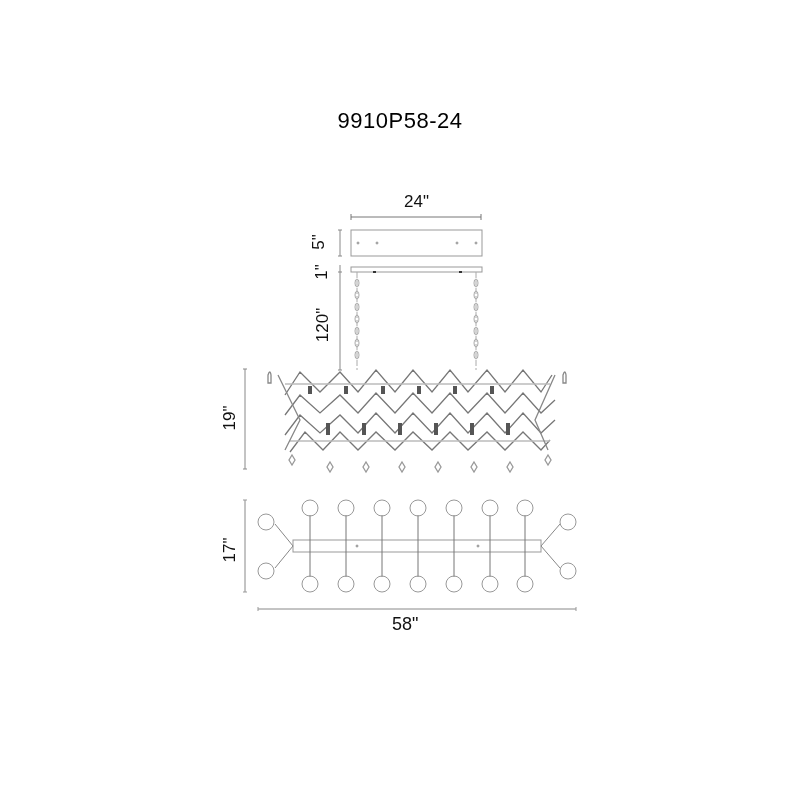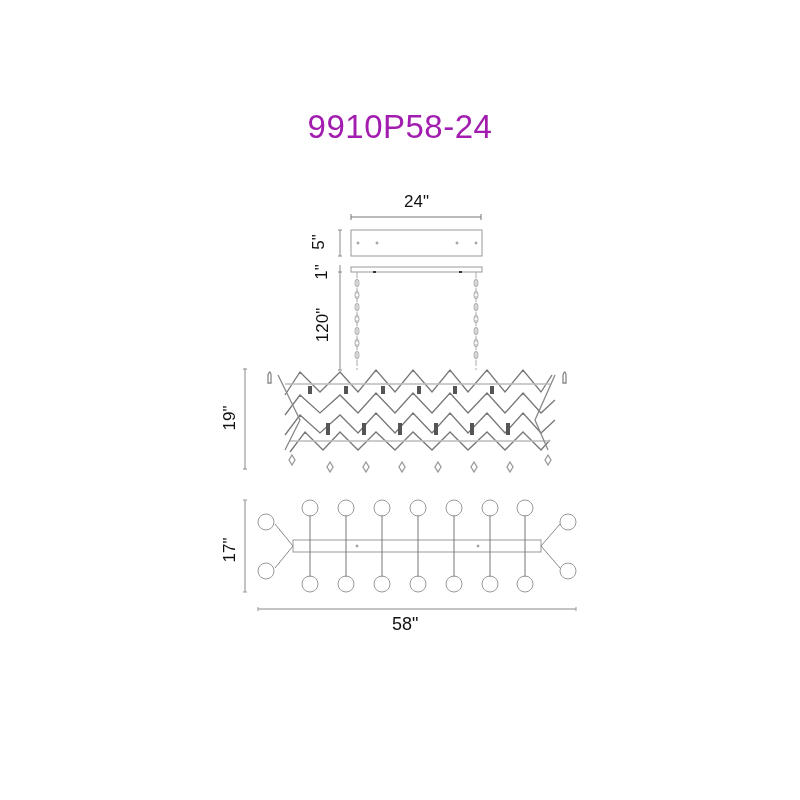--- a/index.html
+++ b/index.html
@@ -1,17 +1,17 @@
 <!DOCTYPE html>
 <html><head>
   <meta charset="utf-8">
   <style>
     html, body { margin:0; padding:0; background:#ffffff; }
     body { width:800px; height:800px; position:relative; overflow:hidden; font-family:"Liberation Sans", sans-serif; }
-    .title { position:absolute; left:0; width:800px; top:108px; text-align:center; font-size:33px; color:#a21caf; letter-spacing:0.5px; }
+    .title { position:absolute; left:0; width:800px; top:108px; text-align:center; font-size:22px; color:#000000; letter-spacing:0.5px; }
     .lbl { position:absolute; font-size:17px; color:#111; }
     .vlbl { position:absolute; font-size:17px; color:#111; transform:rotate(-90deg); transform-origin:center center; white-space:nowrap; }
     svg { position:absolute; left:0; top:0; }
   </style>
 </head>
 <body>
 
 <div class="title">9910P58-24</div>
 
 <div class="lbl" style="left:404px; top:192px;">24"</div>

